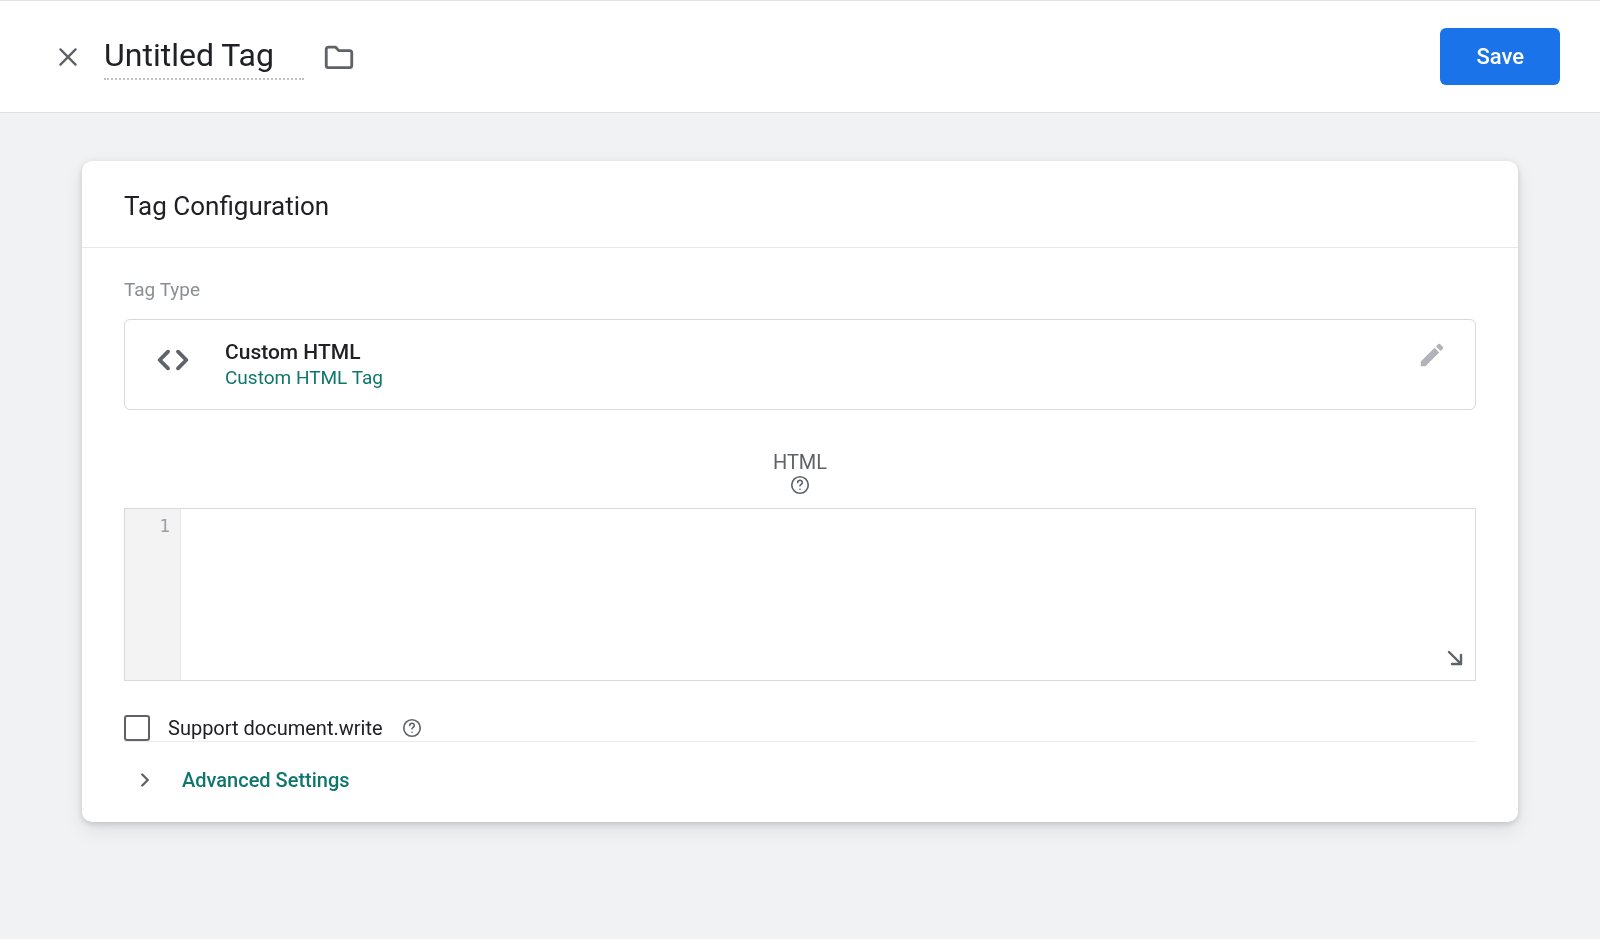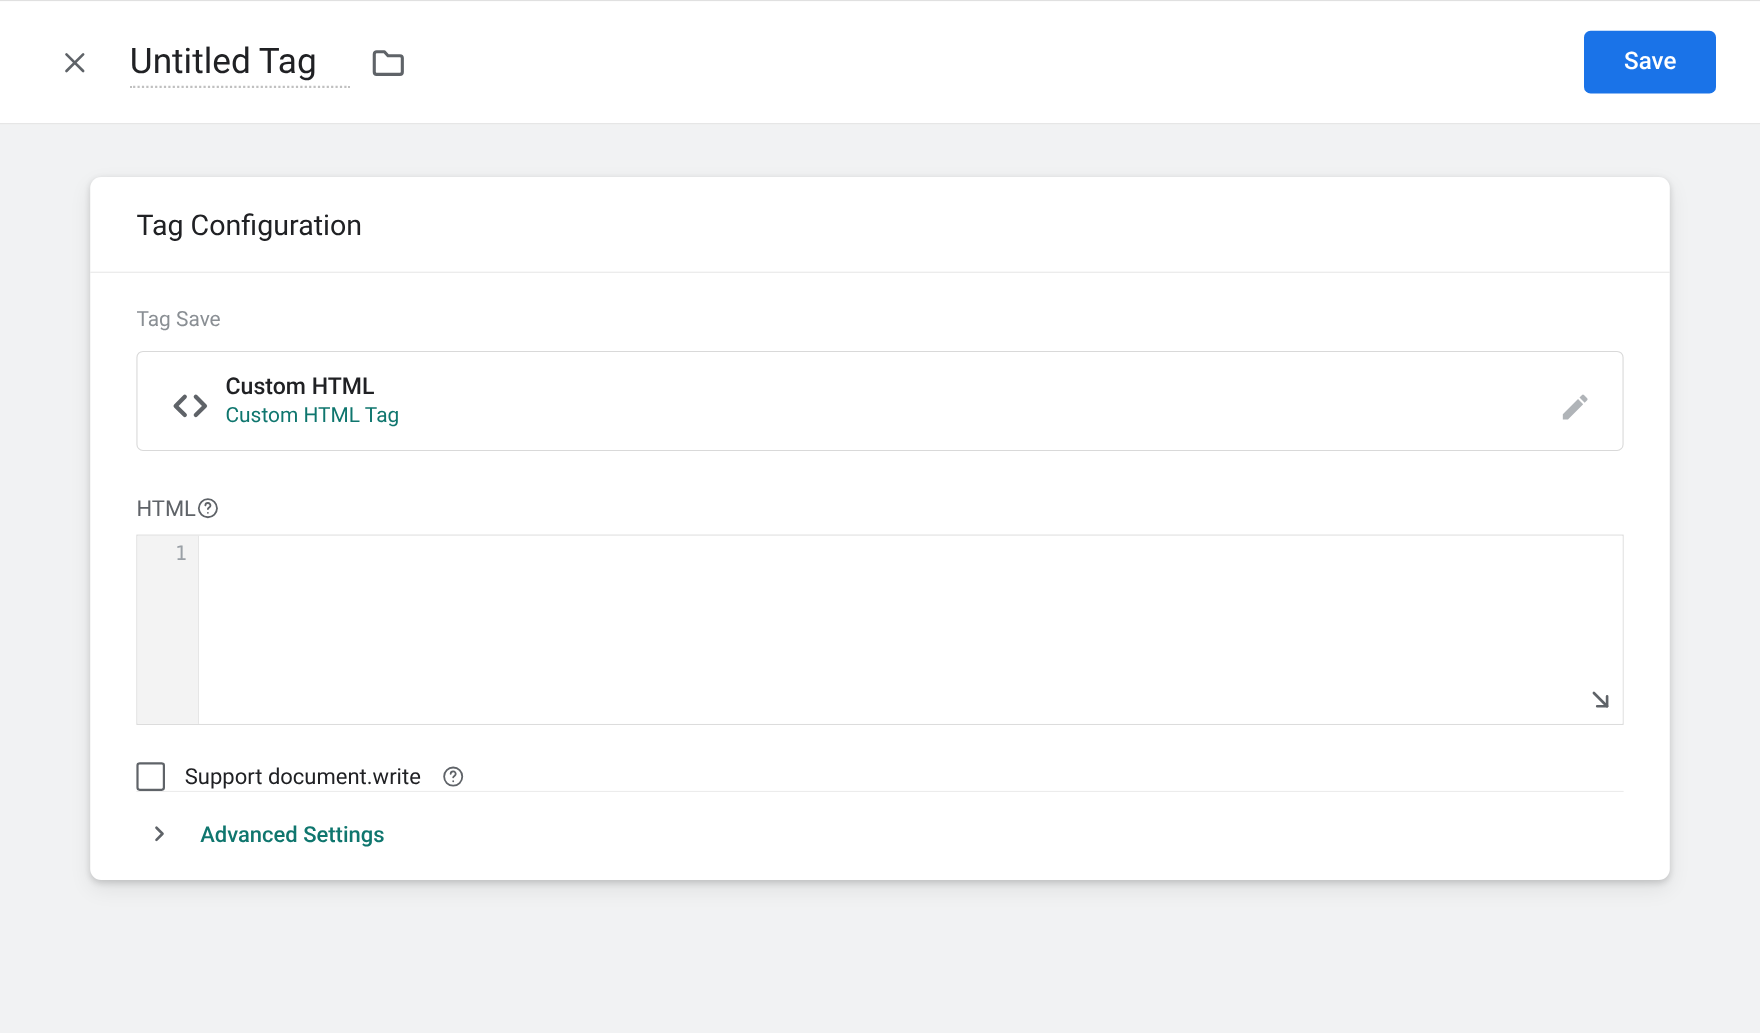--- a/index.html
+++ b/index.html
@@ -31,21 +31,21 @@
       align-items: center;
       justify-content: center;
       cursor: pointer;
       color: #5f6368;
       border: none;
       background: transparent;
       border-radius: 50%;
     }
     .close-btn svg { width: 26px; height: 26px; }
     .title-wrap {
-      margin-left: 30px;
+      margin-left: 16px;
       display: flex;
       align-items: center;
       gap: 18px;
     }
     .title-input {
       font-size: 32px;
       color: #202124;
       border: none;
       outline: none;
       border-bottom: 2px dotted #c0c0c0;
@@ -99,23 +99,23 @@
     }
     .section-label {
       font-size: 19px;
       color: #8a8f94;
       margin-bottom: 18px;
     }
     .tagtype-box {
       border: 1px solid #d9d9d9;
       border-radius: 6px;
       display: flex;
-      align-items: flex-end;
+      align-items: flex-start;
       padding: 20px 28px;
-      gap: 12px;
+      gap: 32px;
       cursor: pointer;
     }
     .tagtype-icon {
       color: #5f6368;
       display: flex;
       align-items: center;
     }
     .tagtype-icon svg { width: 40px; height: 40px; }
     .tagtype-text .tt-title {
       font-size: 21px;
@@ -131,20 +131,21 @@
       margin-left: auto;
       color: #b0b4b8;
       cursor: pointer;
     }
     .edit-icon svg { width: 30px; height: 30px; }
     .html-label-row {
       display: flex;
       align-items: center;
       margin-top: 40px;
       margin-bottom: 12px;
+      flex-direction: column;
     }
     .html-label {
       font-size: 20px;
       color: #5f6368;
     }
     .help-icon {
       color: #5f6368;
       cursor: pointer;
       display: flex;
     }
@@ -243,21 +244,21 @@
   <button class="save-btn">Save</button>
 </div>
 
 <div class="content">
   <div class="card">
     <div class="card-header">
       <div class="card-title">Tag Configuration</div>
     </div>
     <div class="card-body">
 
-      <div class="section-label">Tag Save</div>
+      <div class="section-label">Tag Type</div>
 
       <div class="tagtype-box">
         <span class="tagtype-icon">
           <svg viewBox="0 0 24 24" fill="none" stroke="currentColor" stroke-width="2.3" stroke-linecap="round" stroke-linejoin="round">
               <polyline points="9 7 4 12 9 17"></polyline>
               <polyline points="15 7 20 12 15 17"></polyline>
             </svg>
         </span>
         <div class="tagtype-text">
           <div class="tt-title">Custom HTML</div>

